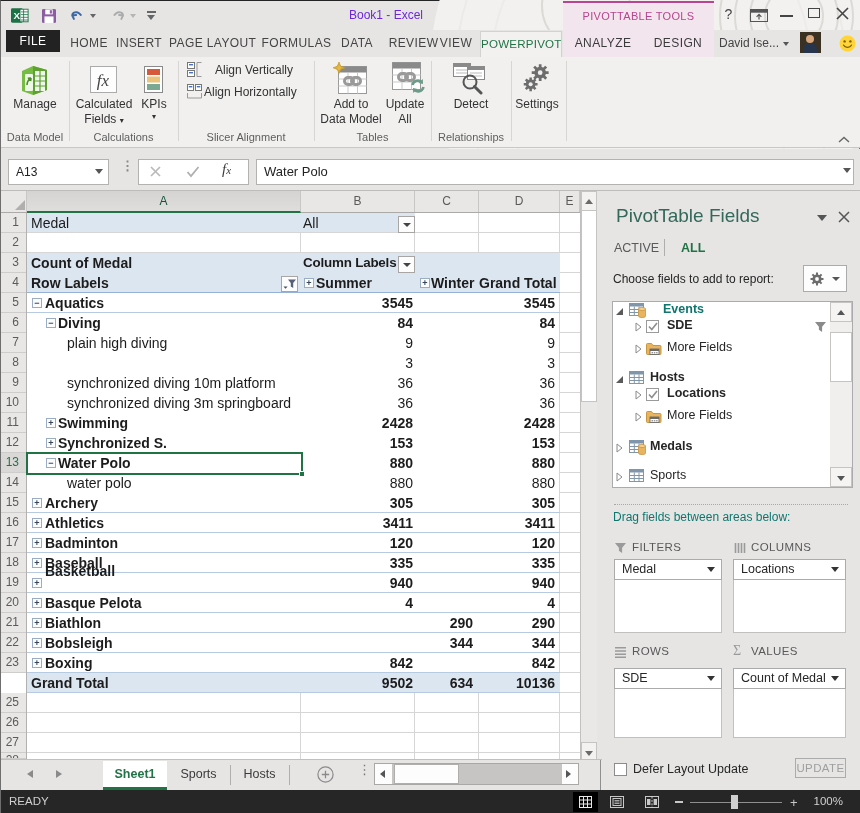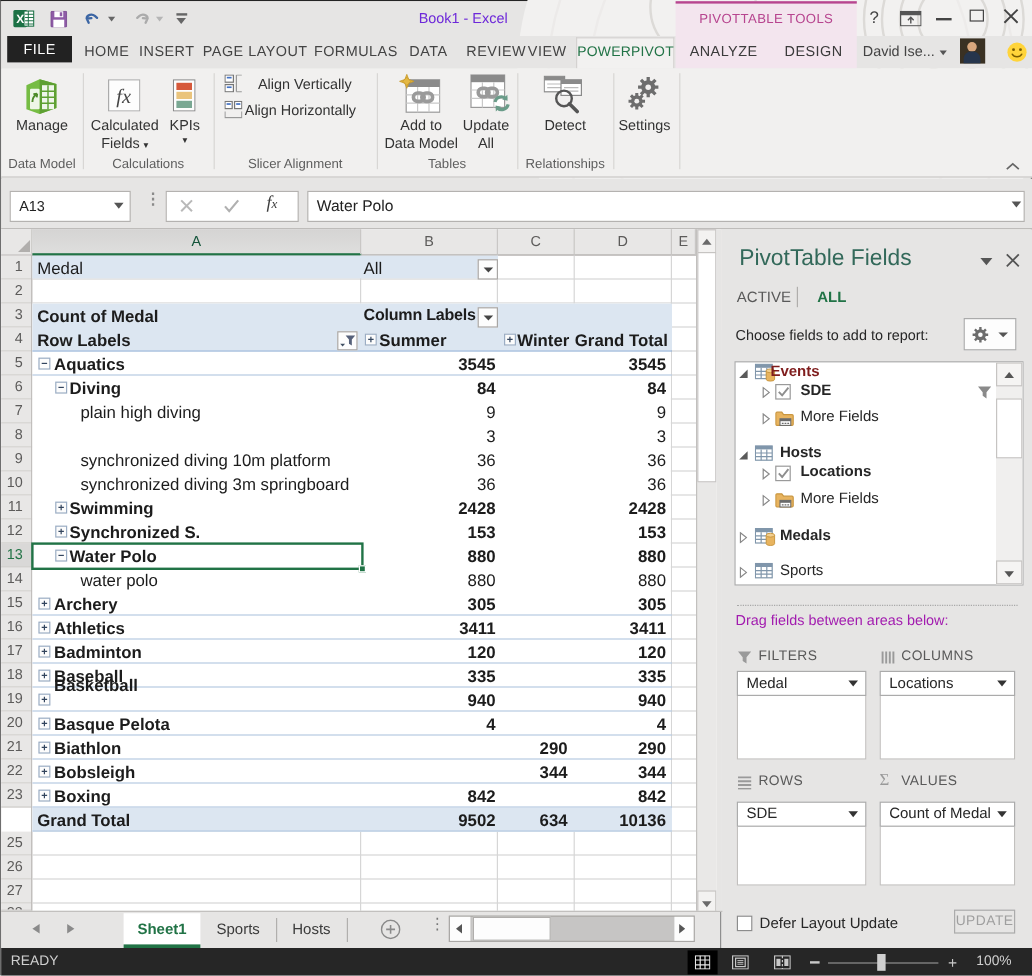--- a/index.html
+++ b/index.html
@@ -481,21 +481,21 @@
       </svg>
 <svg class="abs" style="left:28px; top:112px;" width="18" height="16" viewBox="0 0 18 16">
 <rect x="0.5" y="0.5" width="14" height="12" fill="#fff" stroke="#8096ab"></rect>
 <rect x="0.5" y="0.5" width="14" height="3" fill="#8096ab"></rect>
 <path d="M0.5 6.5 h14 M0.5 9.5 h14 M5.3 3.5 v9 M10 3.5 v9" stroke="#8096ab" stroke-width="1" fill="none"></path>
         <g>
           <path d="M9.5 6 v7 a3.5 1.6 0 0 0 7 0 v-7 Z" fill="#e8b45f" stroke="#c99640" stroke-width="0.8"></path>
           <ellipse cx="13" cy="6" rx="3.5" ry="1.6" fill="#f3cf8f" stroke="#c99640" stroke-width="0.8"></ellipse>
         </g>
       </svg>
-<div class="abs" style="left:41px; top:111px; font-size:12.5px; font-weight:bold; color:#7f1d1d;">Events</div>
+<div class="abs" style="left:62px; top:111px; font-size:12.5px; font-weight:bold; color:#0f766e;">Events</div>
 <svg class="abs" style="left:34px; top:131px;" width="7" height="10" viewBox="0 0 7 10">
         <path d="M1 1 L6 5 L1 9 Z" fill="#fff" stroke="#8a8a8a"></path>
       </svg>
 <div class="abs" style="left:45px; top:129px; width:13px; height:13px; background:#fff; border:1px solid #9a9a9a;"></div>
       <svg class="abs" style="left:47px; top:131px;" width="10" height="9" viewBox="0 0 10 9">
         <path d="M1 4.5 L3.8 7.5 L9 1" fill="none" stroke="#8e8e8e" stroke-width="1.6"></path>
       </svg>
 <div class="abs" style="left:66px; top:127px; font-size:12.5px; font-weight:bold; color:#262626;">SDE</div>
 <svg class="abs" style="left:213px; top:130px;" width="13" height="12" viewBox="0 0 13 12">
         <path d="M1 1 h11 L8.1 5.8 V11 L4.9 8.8 V5.8 Z" fill="#8a8a8a"></path>
@@ -561,21 +561,21 @@
 <div class="abs" style="left:49px; top:277px; font-size:12.5px; color:#262626;">Sports</div>
 <div class="abs" style="left:229px; top:111px; width:22px; height:185px; background:#f0efee;"></div>
 <div class="abs" style="left:229px; top:111px; width:22px; height:20px; background:#f5f4f3; border:1px solid #c6c4c2;">
         <div style="margin:7px auto 0; width:0; height:0; border-left:4px solid transparent; border-right:4px solid transparent; border-bottom:5px solid #555;"></div>
       </div>
 <div class="abs" style="left:229px; top:141px; width:22px; height:50px; background:#fff; border:1px solid #c6c4c2;"></div>
 <div class="abs" style="left:229px; top:276px; width:22px; height:20px; background:#f5f4f3; border:1px solid #c6c4c2;">
         <div style="margin:8px auto 0; width:0; height:0; border-left:4px solid transparent; border-right:4px solid transparent; border-top:5px solid #555;"></div>
       </div>
 <div class="abs" style="left:13px; top:313px; width:234px; height:0; border-top:1px dotted #a8a8a8;"></div>
-<div class="abs" style="left:12px; top:319px; font-size:12px; color:#a21caf;">Drag fields between areas below:</div>
+<div class="abs" style="left:12px; top:319px; font-size:12px; color:#0f766e;">Drag fields between areas below:</div>
 <svg class="abs" style="left:13px; top:351px;" width="13" height="12" viewBox="0 0 13 12">
         <path d="M1 1 h11 L8.1 5.8 V11 L4.9 8.8 V5.8 Z" fill="#9a9a9a"></path>
       </svg>
 <div class="abs" style="left:31px; top:350px; font-size:11.5px; color:#595959; letter-spacing:0.4px;">FILTERS</div>
 <svg class="abs" style="left:133px; top:351px;" width="12" height="12" viewBox="0 0 12 12">
         <path d="M1.5 1 v10 M4.5 1 v10 M7.5 1 v10 M10.5 1 v10" stroke="#9a9a9a" stroke-width="1.6"></path>
       </svg>
 <div class="abs" style="left:150px; top:350px; font-size:11.5px; color:#595959; letter-spacing:0.4px;text-align:right;">COLUMNS</div>
 <svg class="abs" style="left:13px; top:455px;" width="13" height="12" viewBox="0 0 13 12">
         <path d="M1 1.8 h11 M1 5 h11 M1 8.2 h11 M1 11.4 h11" stroke="#9a9a9a" stroke-width="1.6"></path>

